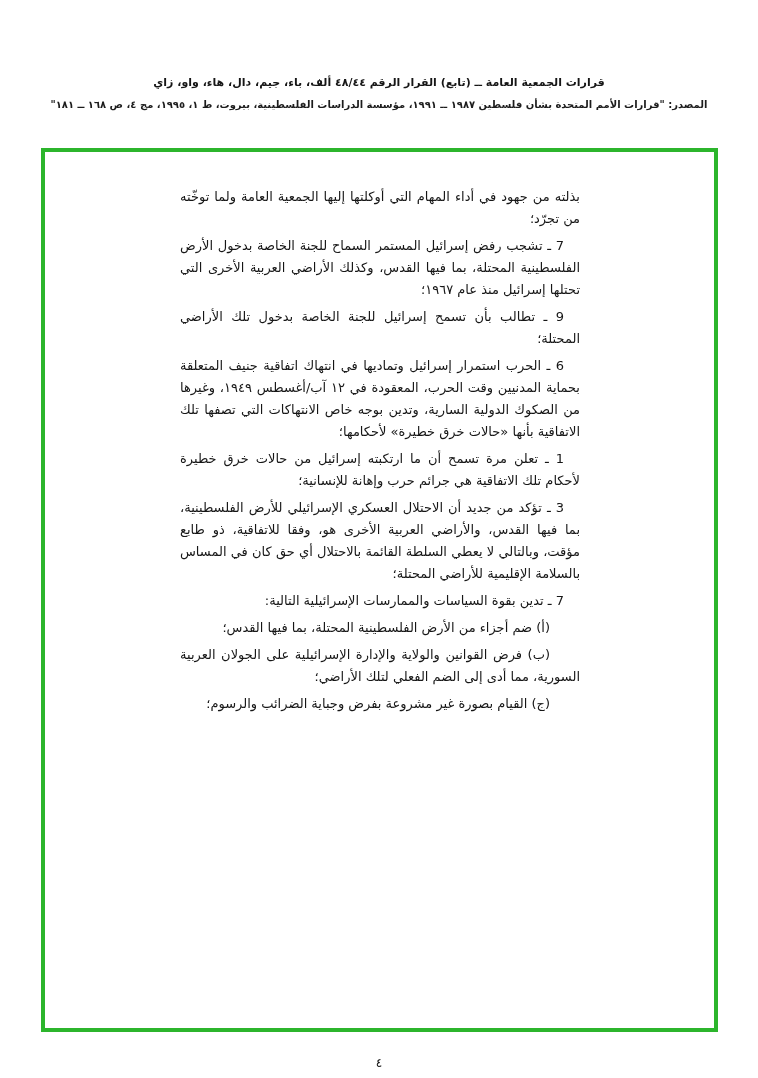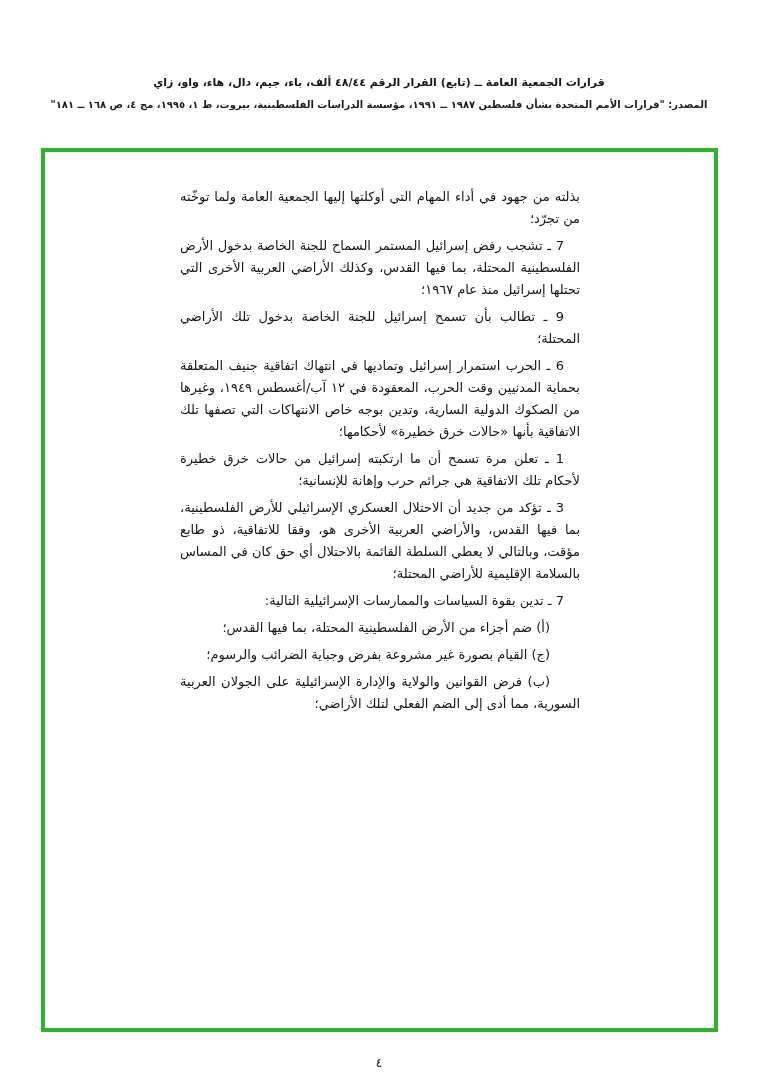--- a/index.html
+++ b/index.html
@@ -62,20 +62,20 @@
   <div class="frame">
     <div class="text-col" dir="rtl">
         <p class="para flush">بذلته من جهود في أداء المهام التي أوكلتها إليها الجمعية العامة ولما توخّته من تجرّد؛</p>
         <p class="para item"><span class="num">7 ـ </span><span class="op">تشجب </span>رفض إسرائيل المستمر السماح للجنة الخاصة بدخول الأرض الفلسطينية المحتلة، بما فيها القدس، وكذلك الأراضي العربية الأخرى التي تحتلها إسرائيل منذ عام ١٩٦٧؛</p>
         <p class="para item"><span class="num">9 ـ </span><span class="op">تطالب </span>بأن تسمح إسرائيل للجنة الخاصة بدخول تلك الأراضي المحتلة؛</p>
         <p class="para item"><span class="num">6 ـ </span><span class="op">الحرب </span>استمرار إسرائيل وتماديها في انتهاك اتفاقية جنيف المتعلقة بحماية المدنيين وقت الحرب، المعقودة في ١٢ آب/أغسطس ١٩٤٩، وغيرها من الصكوك الدولية السارية، وتدين بوجه خاص الانتهاكات التي تصفها تلك الاتفاقية بأنها «حالات خرق خطيرة» لأحكامها؛</p>
         <p class="para item"><span class="num">1 ـ </span><span class="op">تعلن مرة تسمح </span>أن ما ارتكبته إسرائيل من حالات خرق خطيرة لأحكام تلك الاتفاقية هي جرائم حرب وإهانة للإنسانية؛</p>
         <p class="para item"><span class="num">3 ـ </span><span class="op">تؤكد من جديد </span>أن الاحتلال العسكري الإسرائيلي للأرض الفلسطينية، بما فيها القدس، والأراضي العربية الأخرى هو، وفقا للاتفاقية، ذو طابع مؤقت، وبالتالي لا يعطي السلطة القائمة بالاحتلال أي حق كان في المساس بالسلامة الإقليمية للأراضي المحتلة؛</p>
         <p class="para item"><span class="num">7 ـ </span><span class="op">تدين بقوة </span>السياسات والممارسات الإسرائيلية التالية:</p>
         <p class="para sub"><span class="num">(أ) </span>ضم أجزاء من الأرض الفلسطينية المحتلة، بما فيها القدس؛</p>
+        <p class="para sub"><span class="num">(ب) </span>فرض القوانين والولاية والإدارة الإسرائيلية على الجولان العربية السورية، مما أدى إلى الضم الفعلي لتلك الأراضي؛</p>
         <p class="para sub"><span class="num">(ج) </span>القيام بصورة غير مشروعة بفرض وجباية الضرائب والرسوم؛</p>
-        <p class="para sub"><span class="num">(ب) </span>فرض القوانين والولاية والإدارة الإسرائيلية على الجولان العربية السورية، مما أدى إلى الضم الفعلي لتلك الأراضي؛</p>
       </div>
   </div>
 
   <div class="page-number">٤</div>
 
 </div>
 
 </body></html>

